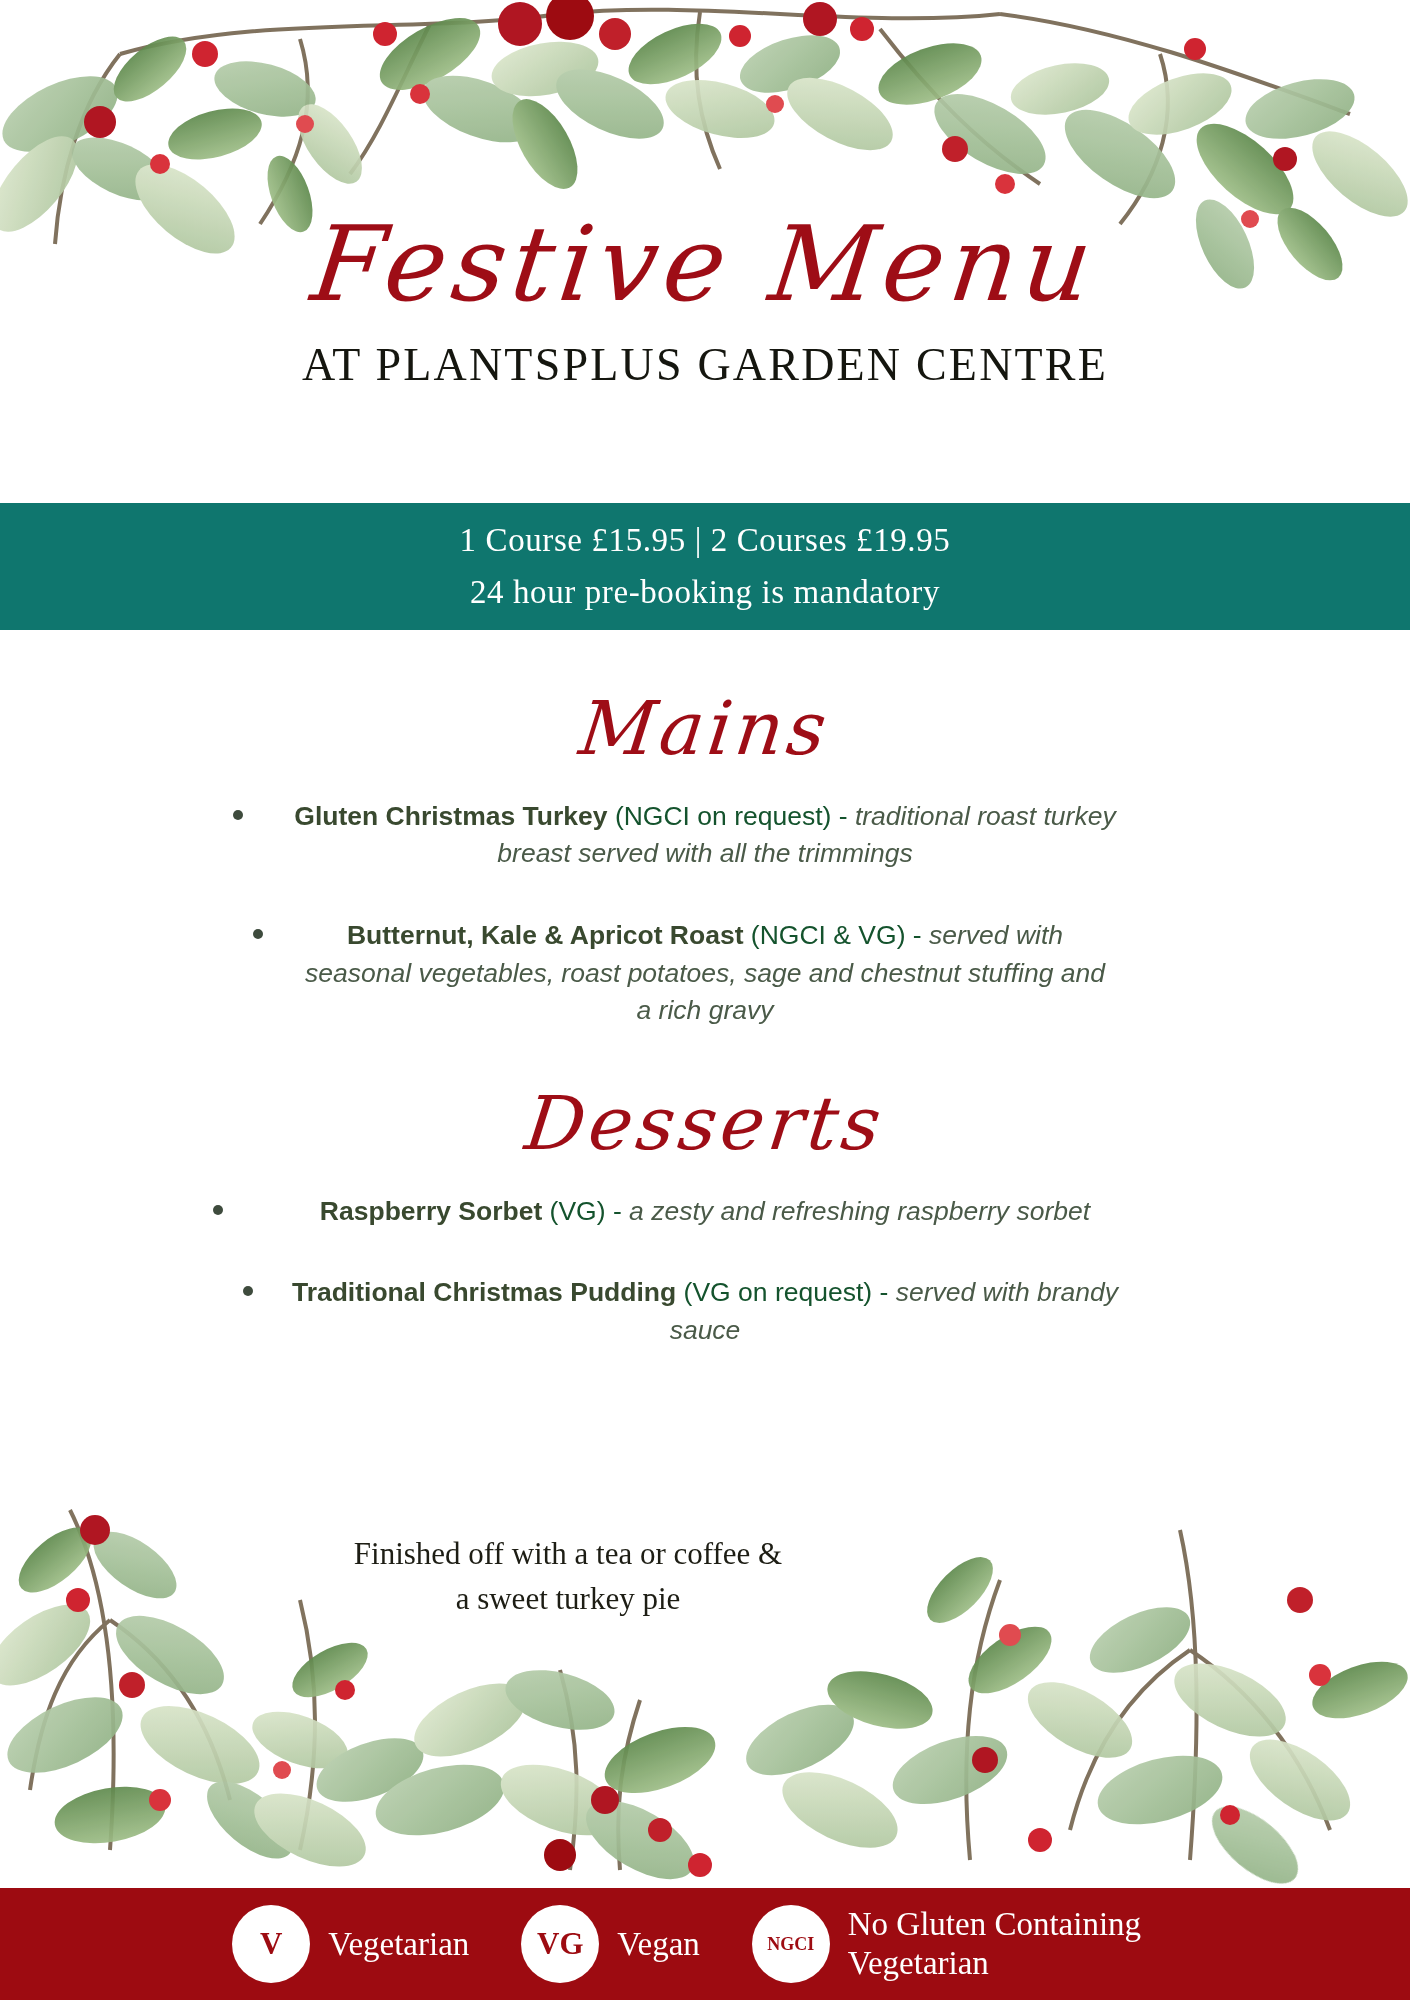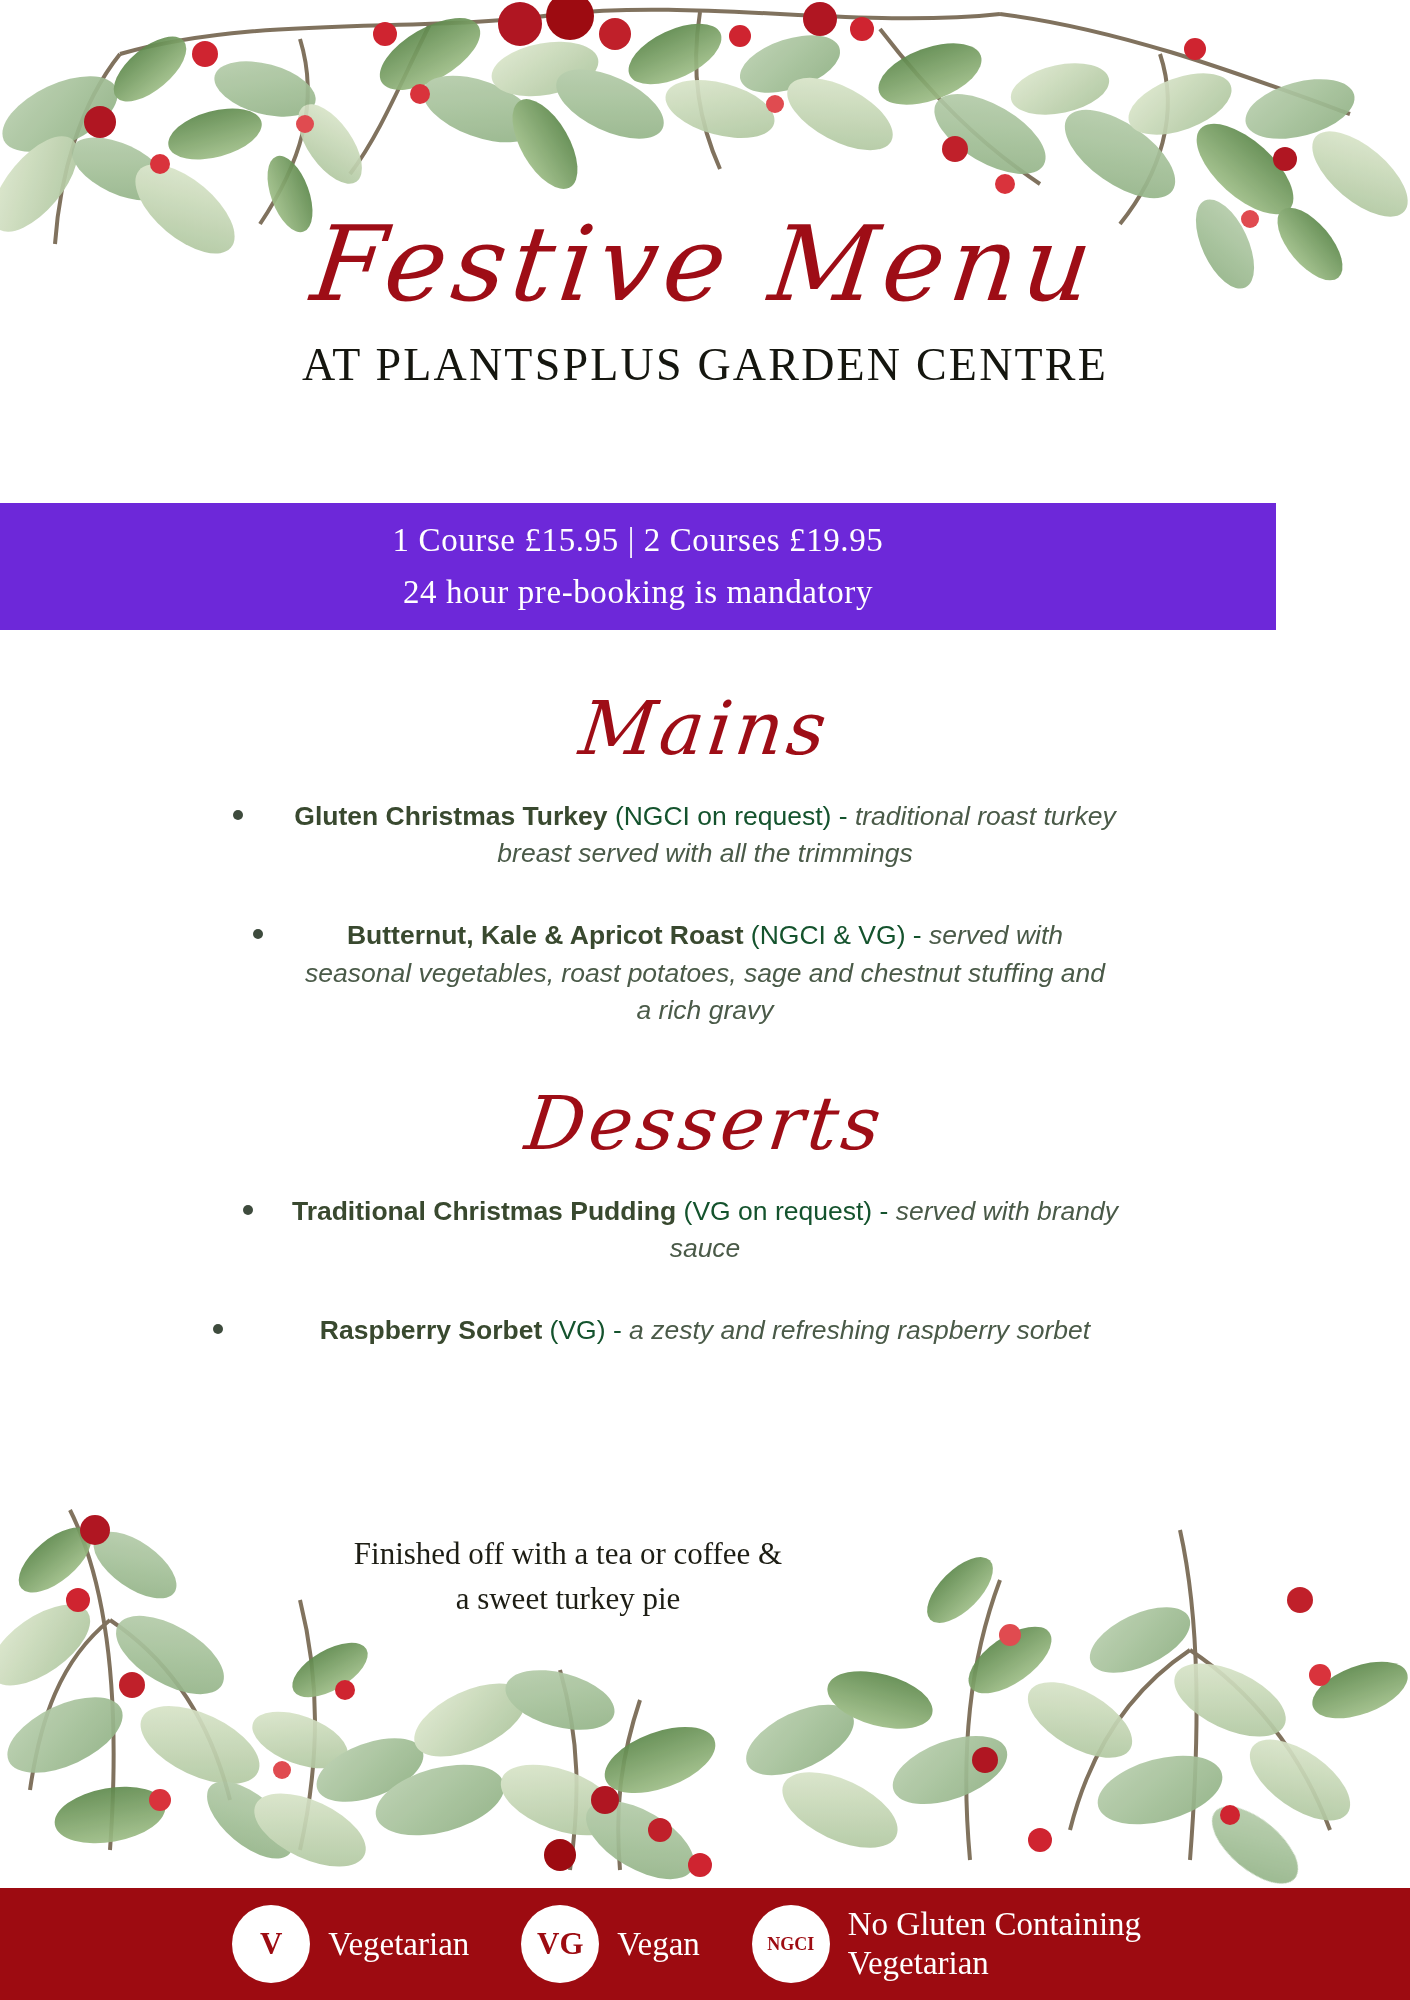--- a/index.html
+++ b/index.html
@@ -66,23 +66,23 @@
     letter-spacing: 2.2px;
     color: #15160f;
     font-weight: 400;
   }
 
   
   .price-banner {
     position: absolute;
     top: 503px;
     left: 0;
-    width: 1276px;
+    width: 1410px;
     height: 127px;
-    background: #6d28d9;
+    background: #0f766e;
     color: #ffffff;
     display: flex;
     flex-direction: column;
     align-items: center;
     justify-content: center;
   }
   .price-line {
     font-family: "Liberation Serif", serif;
     font-size: 33px;
     letter-spacing: 0.6px;
@@ -315,27 +315,27 @@
       <li class="item item-w2">
         <span class="bullet"></span>
         <span class="item-name">Butternut, Kale &amp; Apricot Roast</span><span class="item-tag"> (NGCI &amp; VG) - </span><span class="item-desc">served with seasonal vegetables, roast potatoes, sage and chestnut stuffing and a rich gravy</span>
       </li>
     </ul>
   </div>
 
   <div class="section desserts">
     <div class="section-heading">Desserts</div>
     <ul class="items">
+      <li class="item item-w2">
+        <span class="bullet"></span>
+        <span class="item-name">Raspberry Sorbet</span><span class="item-tag"> (VG) - </span><span class="item-desc">a zesty and refreshing raspberry sorbet</span>
+      </li>
       <li class="item item-w1">
         <span class="bullet"></span>
         <span class="item-name">Traditional Christmas Pudding</span><span class="item-tag"> (VG on request) - </span><span class="item-desc">served with brandy sauce</span>
-      </li>
-      <li class="item item-w2">
-        <span class="bullet"></span>
-        <span class="item-name">Raspberry Sorbet</span><span class="item-tag"> (VG) - </span><span class="item-desc">a zesty and refreshing raspberry sorbet</span>
       </li>
     </ul>
   </div>
 
   <svg class="foliage foliage-bottom" viewBox="0 0 1410 420" preserveAspectRatio="none">
     <g stroke="#6b5a42" stroke-width="4" fill="none" opacity="0.85">
       <path d="M70,40 C110,120 120,240 110,380"></path>
       <path d="M110,150 C60,190 40,250 30,320"></path>
       <path d="M110,150 C170,190 210,250 230,330"></path>
       <path d="M300,130 C320,210 320,290 300,380"></path>

